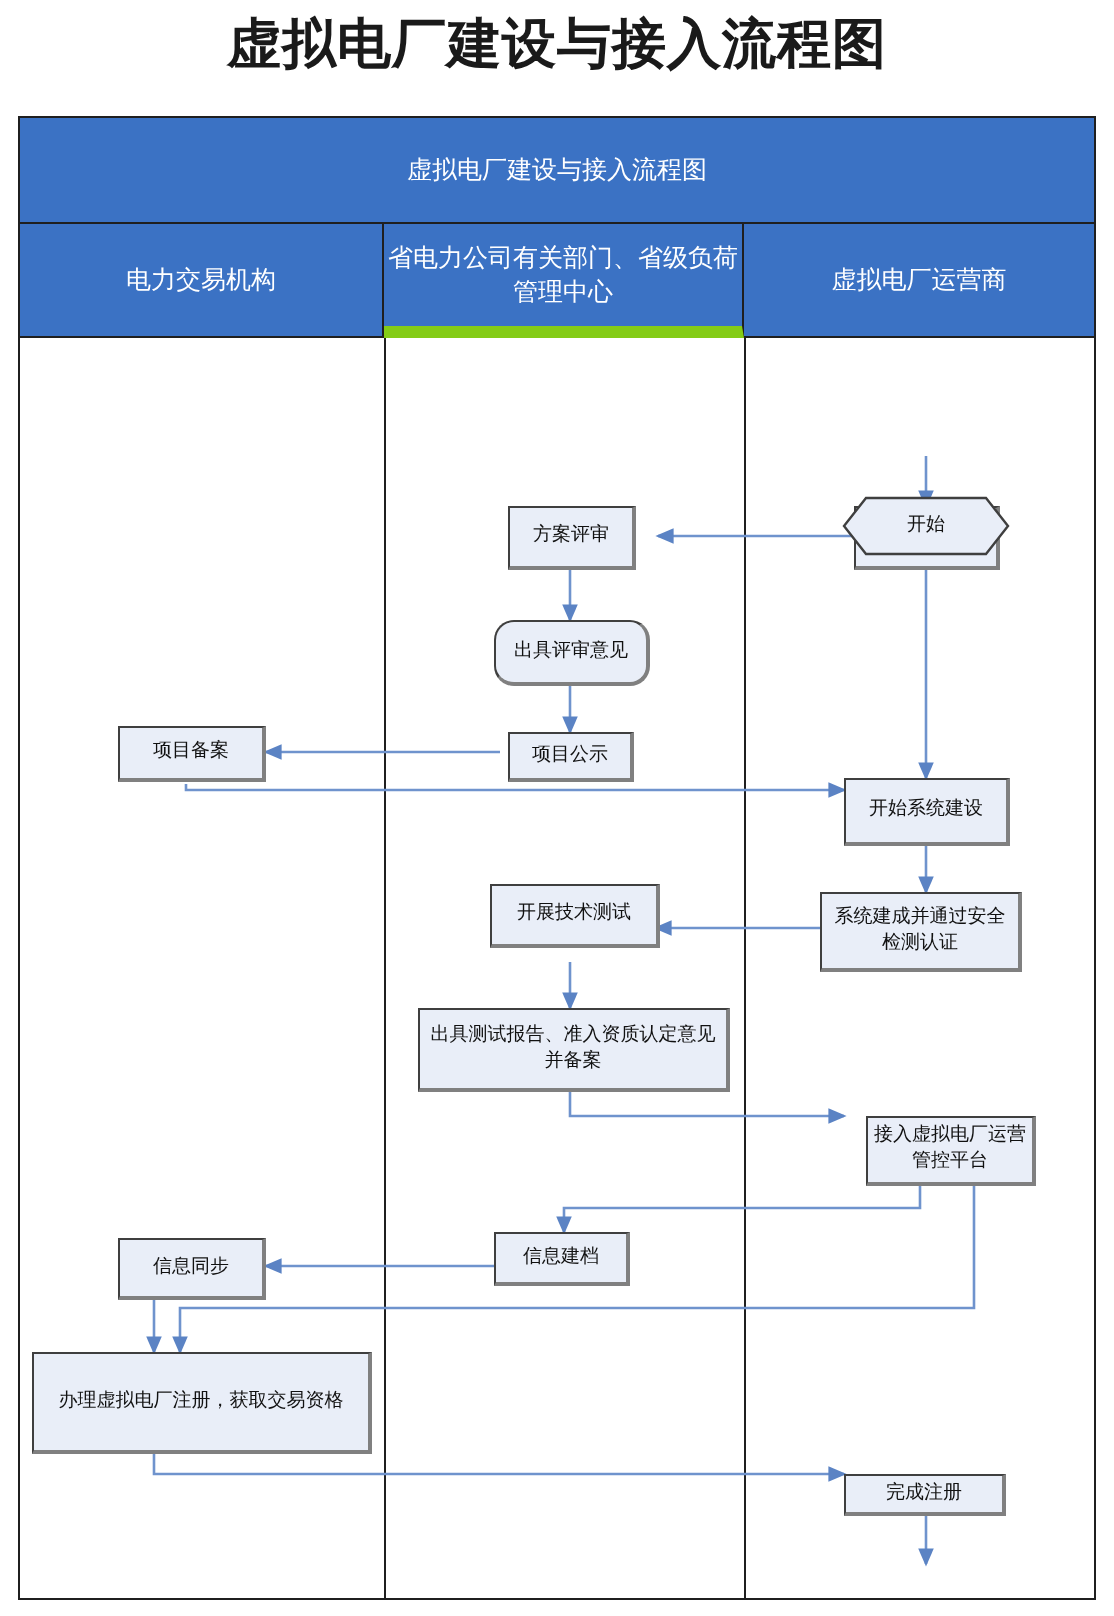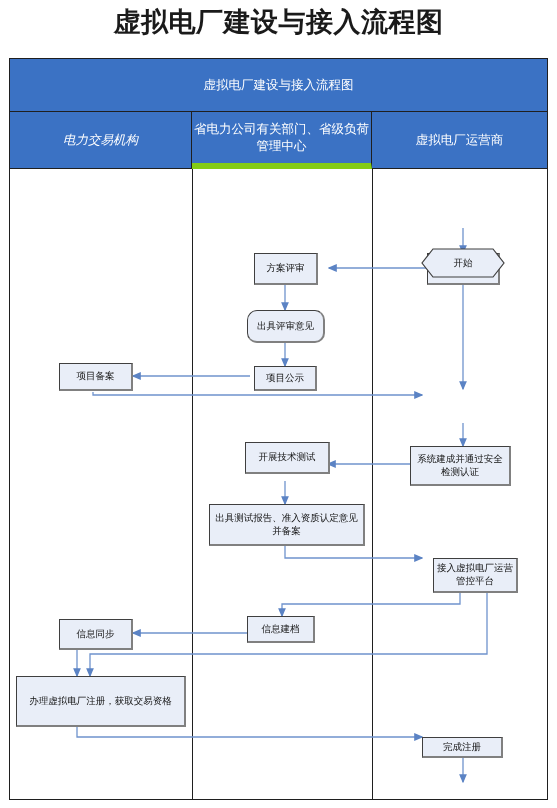--- a/index.html
+++ b/index.html
@@ -50,21 +50,21 @@
     align-items: center;
     justify-content: center;
     text-align: center;
     font-size: 12.5px;
     line-height: 1.3;
   }
   #band-title {
     left: 0; top: 0; width: 537px; height: 53px;
     border-bottom: 1px solid #1f1f1f;
   }
-  #band-col-0 { left: 0;   top: 53px; width: 182px; height: 57px; border-bottom: 1px solid #1f1f1f; border-right: 1px solid #1f1f1f; font-style: italic; }
+  #band-col-0 { left: 0;   top: 53px; width: 182px; height: 57px; border-bottom: 1px solid #1f1f1f; border-right: 1px solid #1f1f1f; }
   #band-col-1 { left: 182px; top: 53px; width: 180px; height: 57px; border-bottom: 6px solid #84cc16; border-right: 1px solid #1f1f1f; }
   #band-col-2 { left: 362px; top: 53px; width: 175px; height: 57px; border-bottom: 1px solid #1f1f1f; }
   .lane-div {
     position: absolute;
     top: 110px;
     width: 1px;
     height: 630px;
     background: #1f1f1f;
   }
   #lane-div-1 { left: 182px; }
@@ -174,20 +174,21 @@
 
     <div class="node term-hex" style="left:411px; top:141px; width:84px; height:30px;">
       <svg class="hex-bg" viewBox="0 0 84 30" preserveAspectRatio="none">
         <polygon points="12,1 72,1 83,15 72,29 12,29 1,15" fill="#e9eef8" stroke="#3f3f3f" stroke-width="1.2"></polygon>
       </svg>
       <span class="term-label">开始</span>
     </div>
 
     <div class="node" style="left:417px; top:194px; width:73px; height:32px;text-align:center;">方案申报</div>
 
+    <div class="node" style="left:412px; top:330px; width:83px; height:34px;">开始系统建设</div>
 
     <div class="node" style="left:400px; top:387px; width:101px; height:40px;">系统建成并通过安全检测认证</div>
 
     <div class="node" style="left:412px; top:499px; width:85px; height:35px;margin-left:11px;">接入虚拟电厂运营管控平台</div>
 
     <div class="node" style="left:412px; top:678px; width:81px; height:21px;">完成注册</div>
 
     <div class="node term-round" style="left:425px; top:723px; width:63px; height:27px;">
       <svg class="round-bg" viewBox="0 0 63 27" preserveAspectRatio="none">
         <rect x="1" y="1" width="61" height="25" rx="12" ry="12" fill="#e9eef8" stroke="#3f3f3f" stroke-width="1.2"></rect>

